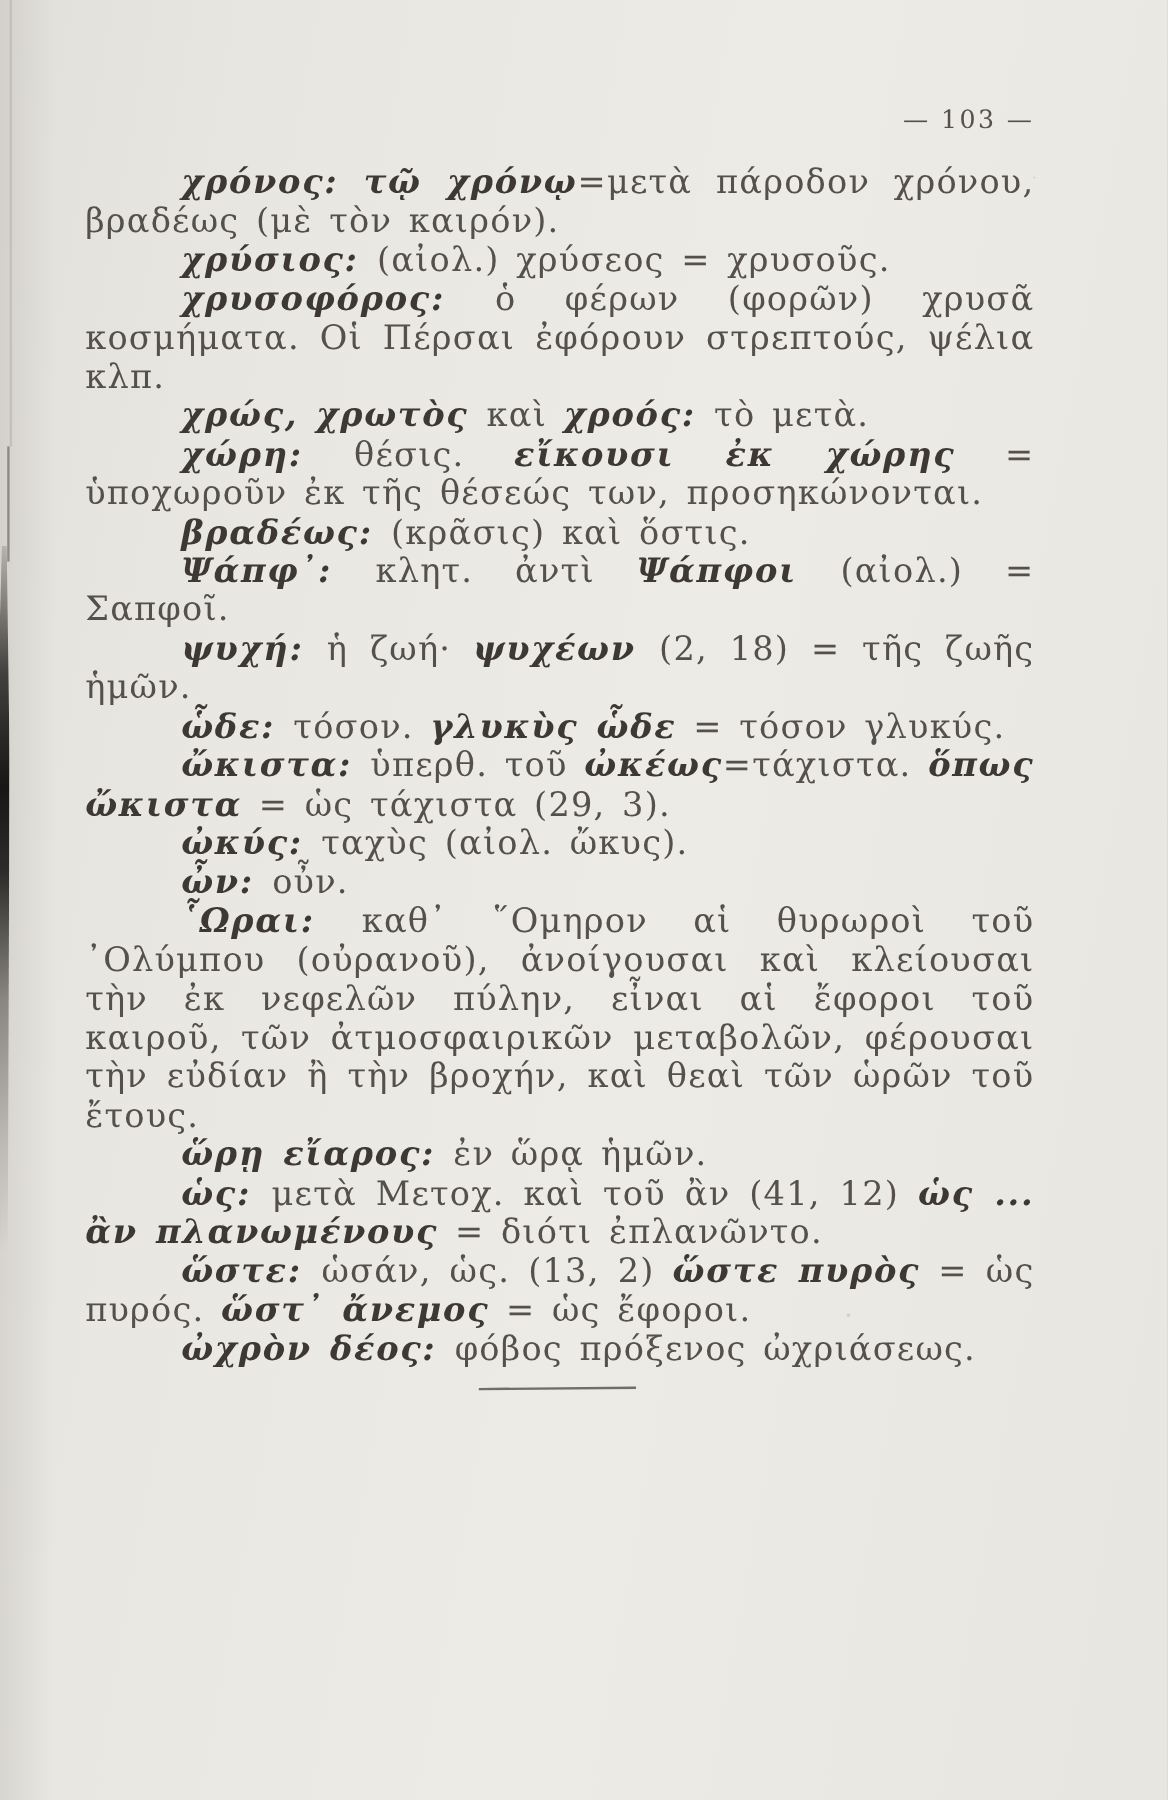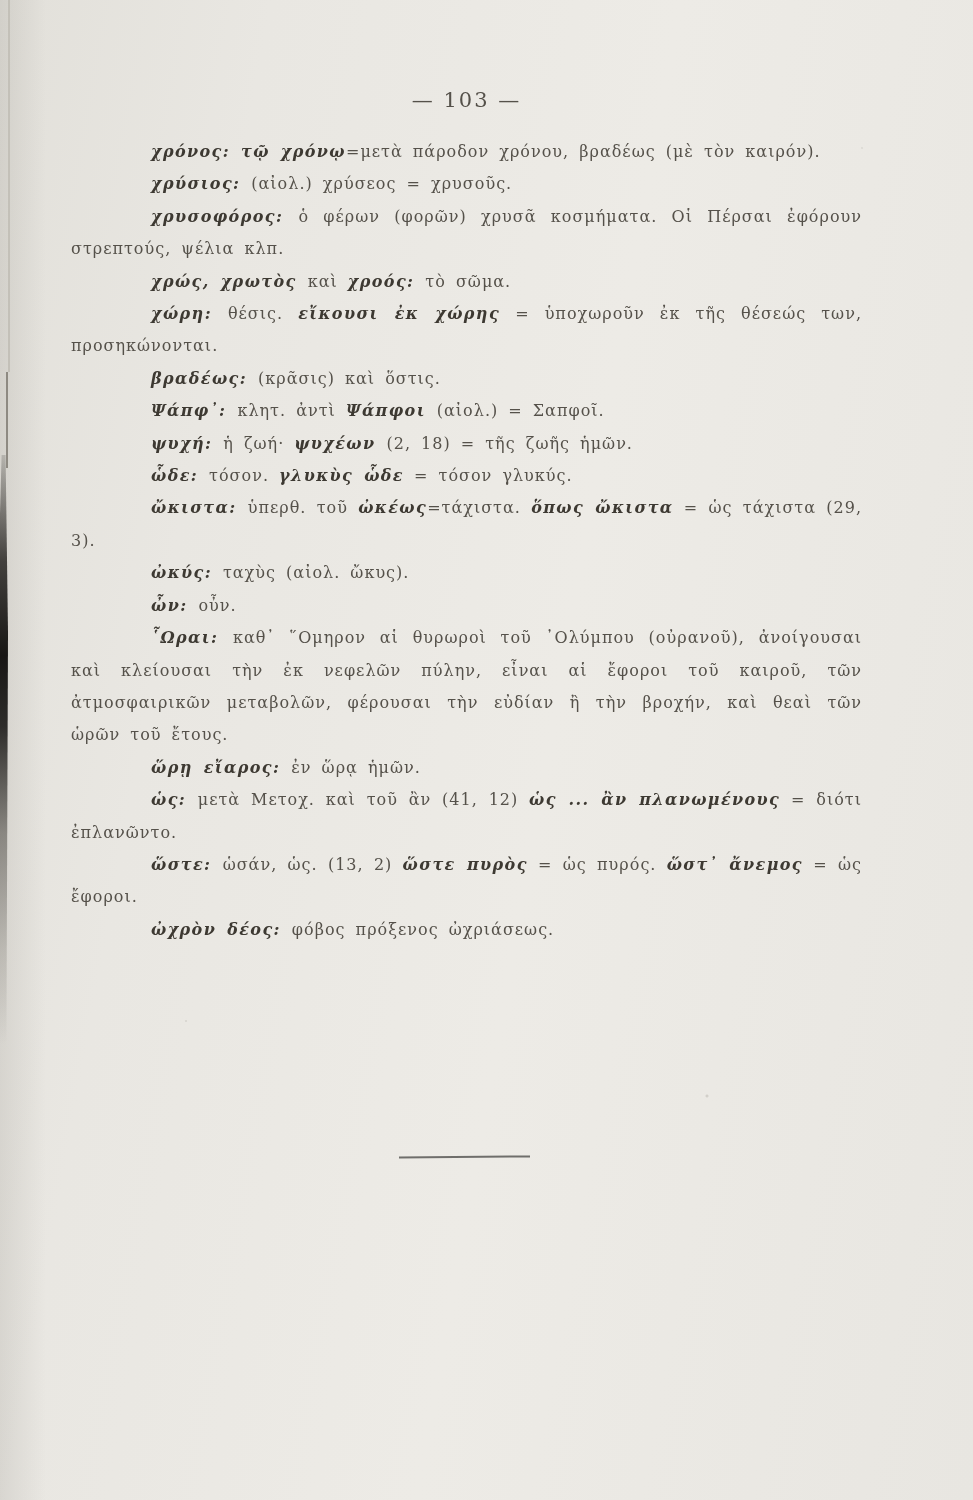--- a/index.html
+++ b/index.html
@@ -33,29 +33,29 @@
       rgba(12,11,9,0.94) 34%,
       rgba(16,15,13,0.85) 46%,
       rgba(52,49,44,0.48) 64%,
       rgba(92,88,80,0.22) 84%,
       rgba(122,117,107,0) 100%);
     clip-path:polygon(20% 0, 70% 0, 100% 30%, 80% 100%, 0 100%, 0 10%);
   }
   .page-number{
     position:absolute;
     left:71px;width:791px;top:88px;
-    text-align:center;
+    text-align:right;
     font-size:21px;
     letter-spacing:2px;
     color:var(--ink,#55514a);
   }
   .content{
     position:absolute;
     left:71px;top:136px;width:791px;
-    font-size:16px;
+    font-size:28px;
     line-height:32.4px;
     text-align:justify;
     letter-spacing:1px;
     word-spacing:4px;
     color:var(--ink,#55514a);
   }
   .entry{margin:0;text-indent:80px;}
   .b{
     font-weight:bold;
     font-style:italic;
@@ -78,21 +78,21 @@
   <div class="edge-a"></div>
   <div class="edge-b"></div>
   <div class="edge-c"></div>
 
   <div class="page-number">— 103 —</div>
 
   <div class="content" id="entries">
       <p class="entry"><span class="b">χρόνος: τῷ χρόνῳ</span><span class="r">=μετὰ πάροδον χρόνου, βραδέως (μὲ τὸν καιρόν).</span></p>
       <p class="entry"><span class="b">χρύσιος: </span><span class="r">(αἰολ.) χρύσεος = χρυσοῦς.</span></p>
       <p class="entry"><span class="b">χρυσοφόρος: </span><span class="r">ὁ φέρων (φορῶν) χρυσᾶ κοσμήματα. Οἱ Πέρσαι ἐφόρουν στρεπτούς, ψέλια κλπ.</span></p>
-      <p class="entry"><span class="b">χρώς, χρωτὸς </span><span class="r">καὶ </span><span class="b">χροός: </span><span class="r">τὸ σῶμα.</span></p>
+      <p class="entry"><span class="b">χρώς, χρωτὸς </span><span class="r">καὶ </span><span class="b">χροός: </span><span class="r">τὸ μετὰ.</span></p>
       <p class="entry"><span class="b">χώρη: </span><span class="r">θέσις. </span><span class="b">εἴκουσι ἐκ χώρης</span><span class="r"> = ὑποχωροῦν ἐκ τῆς θέσεώς των, προσηκώνονται.</span></p>
       <p class="entry"><span class="b">βραδέως: </span><span class="r">(κρᾶσις) καὶ ὅστις.</span></p>
       <p class="entry"><span class="b">Ψάπφ᾽: </span><span class="r">κλητ. ἀντὶ </span><span class="b">Ψάπφοι </span><span class="r">(αἰολ.) = Σαπφοῖ.</span></p>
       <p class="entry"><span class="b">ψυχή: </span><span class="r">ἡ ζωή· </span><span class="b">ψυχέων </span><span class="r">(2, 18) = τῆς ζωῆς ἡμῶν.</span></p>
       <p class="entry"><span class="b">ὧδε: </span><span class="r">τόσον. </span><span class="b">γλυκὺς ὧδε</span><span class="r"> = τόσον γλυκύς.</span></p>
       <p class="entry"><span class="b">ὤκιστα: </span><span class="r">ὑπερθ. τοῦ </span><span class="b">ὠκέως</span><span class="r">=τάχιστα. </span><span class="b">ὅπως ὤκιστα</span><span class="r"> = ὡς τάχιστα (29, 3).</span></p>
       <p class="entry"><span class="b">ὠκύς: </span><span class="r">ταχὺς (αἰολ. ὤκυς).</span></p>
       <p class="entry"><span class="b">ὦν: </span><span class="r">οὖν.</span></p>
       <p class="entry"><span class="b">῟Ωραι: </span><span class="r">καθ᾽ ῞Ομηρον αἱ θυρωροὶ τοῦ ᾿Ολύμπου (οὐρανοῦ), ἀνοίγουσαι καὶ κλείουσαι τὴν ἐκ νεφελῶν πύλην, εἶναι αἱ ἔφοροι τοῦ καιροῦ, τῶν ἀτμοσφαιρικῶν μεταβολῶν, φέρουσαι τὴν εὐδίαν ἢ τὴν βροχήν, καὶ θεαὶ τῶν ὡρῶν τοῦ ἔτους.</span></p>
       <p class="entry"><span class="b">ὥρῃ εἴαρος: </span><span class="r">ἐν ὥρᾳ ἡμῶν.</span></p>

